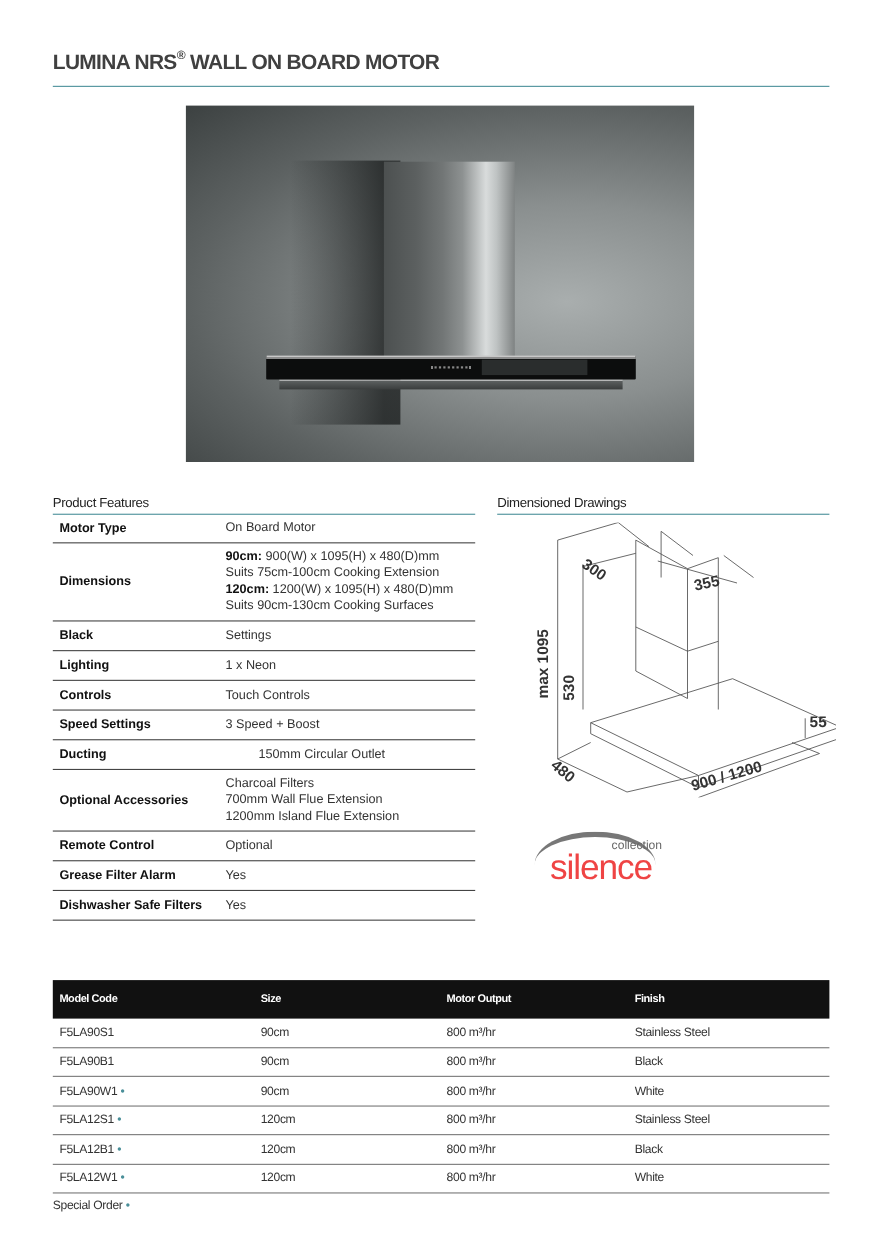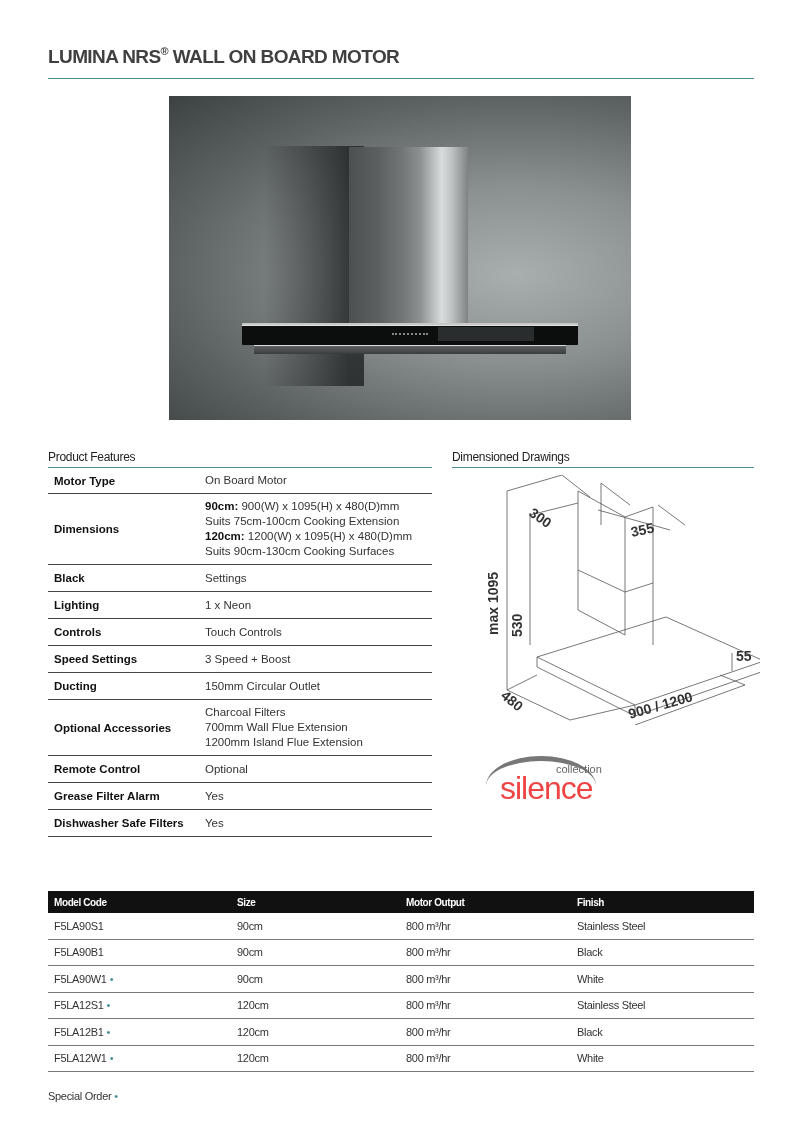--- a/index.html
+++ b/index.html
@@ -41,21 +41,21 @@
   .frow .v { flex: 1; font-size: 11.5px; color: #333; line-height: 15px; padding: 5px 0; }
   .frow .v b { color: #111; }
 
   .drawing { position: absolute; left: 470px; top: 475px; width: 290px; height: 250px; }
   .logo { position: absolute; left: 478px; top: 752px; width: 140px; height: 60px; }
   .logo .arc { position: absolute; left: 8px; top: 4px; width: 110px; height: 60px; border-top: 5px solid #777; border-radius: 60% 60% 0 0; border-left: 0; border-right: 0; }
   .logo .small { position: absolute; left: 78px; top: 11px; font-size: 11px; color: #666; }
   .logo .big { position: absolute; left: 22px; top: 18px; font-size: 32px; color: #ef4444; letter-spacing: -1px; font-weight: normal; }
 
   .models { position: absolute; left: 48px; top: 891px; width: 706px; border-collapse: collapse; }
-  .models .head { display: flex; background: #111; color: #fff; height: 22px; align-items: center; font-weight: bold; font-size: 10px; letter-spacing: -0.4px; }
+  .models .head { display: flex; background: #111; color: #fff; height: 35px; align-items: center; font-weight: bold; font-size: 10px; letter-spacing: -0.4px; }
   .models .row { display: flex; height: 26.5px; align-items: center; border-bottom: 1px solid #777; font-size: 11px; color: #333; letter-spacing: -0.3px; }
   .c1 { width: 183px; padding-left: 6px; }
   .c2 { width: 169px; padding-left: 6px; }
   .c3 { width: 171px; padding-left: 6px; }
   .c4 { flex: 1; padding-left: 6px; }
   .dot { color: #4a8f99; font-size: 11px; margin-left: 3px; }
   .footnote { position: absolute; left: 48px; top: 1090px; font-size: 11px; color: #333; letter-spacing: -0.3px; }
 </style>
 </head>
 <body>
@@ -112,21 +112,21 @@
       <div class="v">
         <div>Touch Controls</div>
       </div>
     </div>
     <div class="frow" style="min-height: 27px;">
       <div class="k">Speed Settings</div>
       <div class="v">
         <div>3 Speed + Boost</div>
       </div>
     </div>
-    <div class="frow" style="min-height: 27px;">
+    <div class="frow" style="min-height: 27px; gap: 30px;">
       <div class="k">Ducting</div>
       <div class="v">
         <div>150mm Circular Outlet</div>
       </div>
     </div>
     <div class="frow" style="min-height: 52px;">
       <div class="k">Optional Accessories</div>
       <div class="v">
         <div>Charcoal Filters</div>
         <div>700mm Wall Flue Extension</div>

